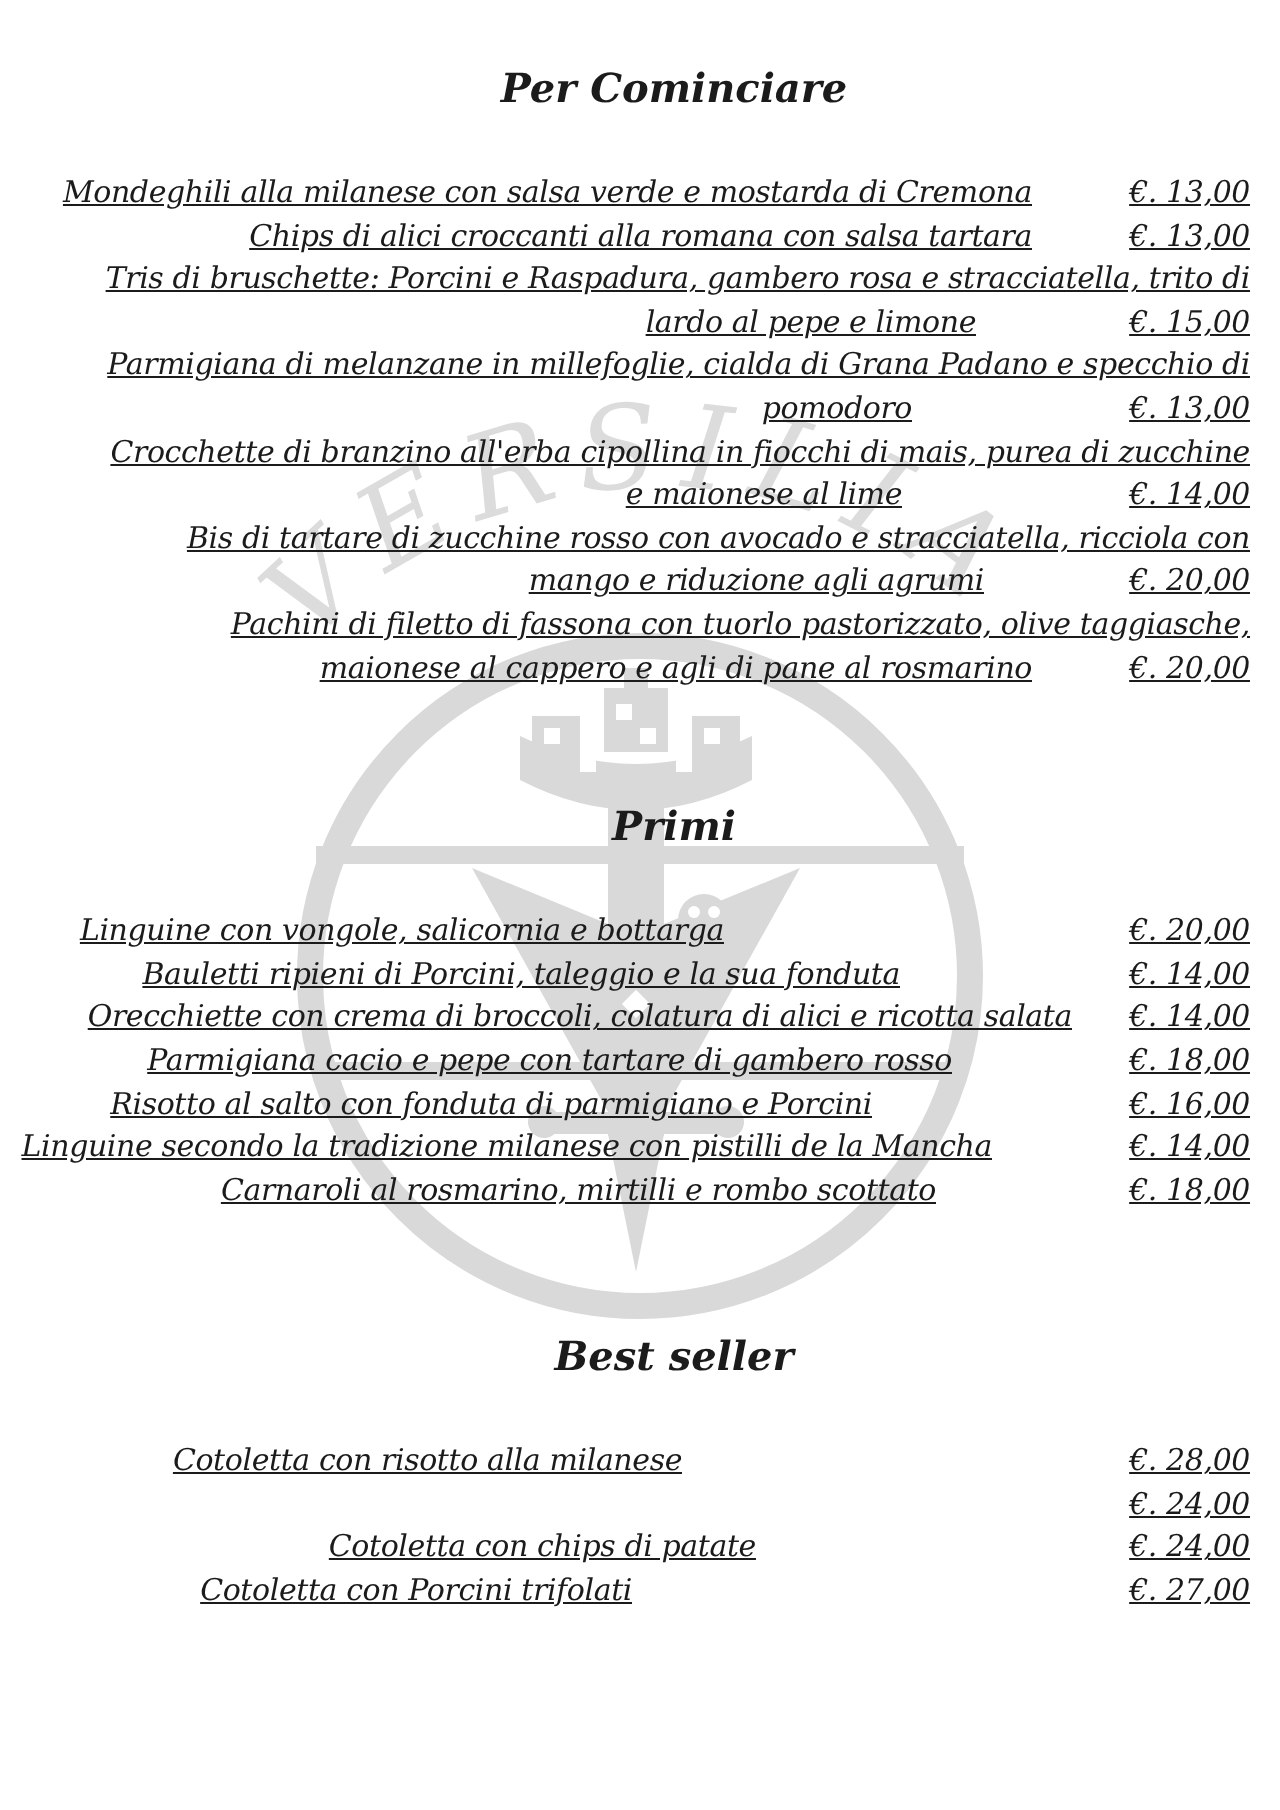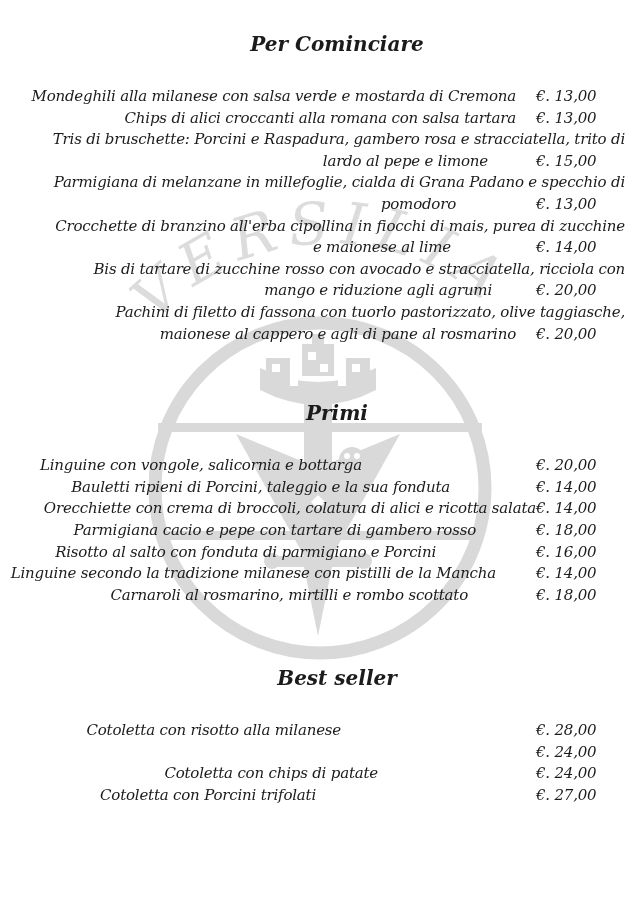--- a/index.html
+++ b/index.html
@@ -31,26 +31,27 @@
     position:relative;left:-16px;width:640px;
   }
   .menu-section:nth-of-type(1) .title{margin-top:30px;margin-bottom:28px;}
   .menu-section:nth-of-type(2) .title{margin-top:54px;margin-bottom:28px;}
   .menu-section:nth-of-type(3) .title{margin-top:58px;margin-bottom:28px;}
   .items{font-size:15px;letter-spacing:-0.2px;line-height:21.6px;}
   .row{
     display:flex;
     justify-content:flex-end;
     white-space:pre;
+    text-decoration:underline;
   }
   .name{flex:0 0 auto;}
   .gap{flex:0 0 0px;}
   .price{
     flex:0 0 89px;
-    text-align:left;
+    text-align:right;
   }
 </style>
 </head>
 <body>
 
 <div class="page">
 
   <svg class="watermark" width="640" height="905" viewBox="0 0 640 905" aria-hidden="true">
     <defs>
       <path id="wmArc" d="M 130,360 A 230,230 0 0 1 510,330" fill="none"></path>

